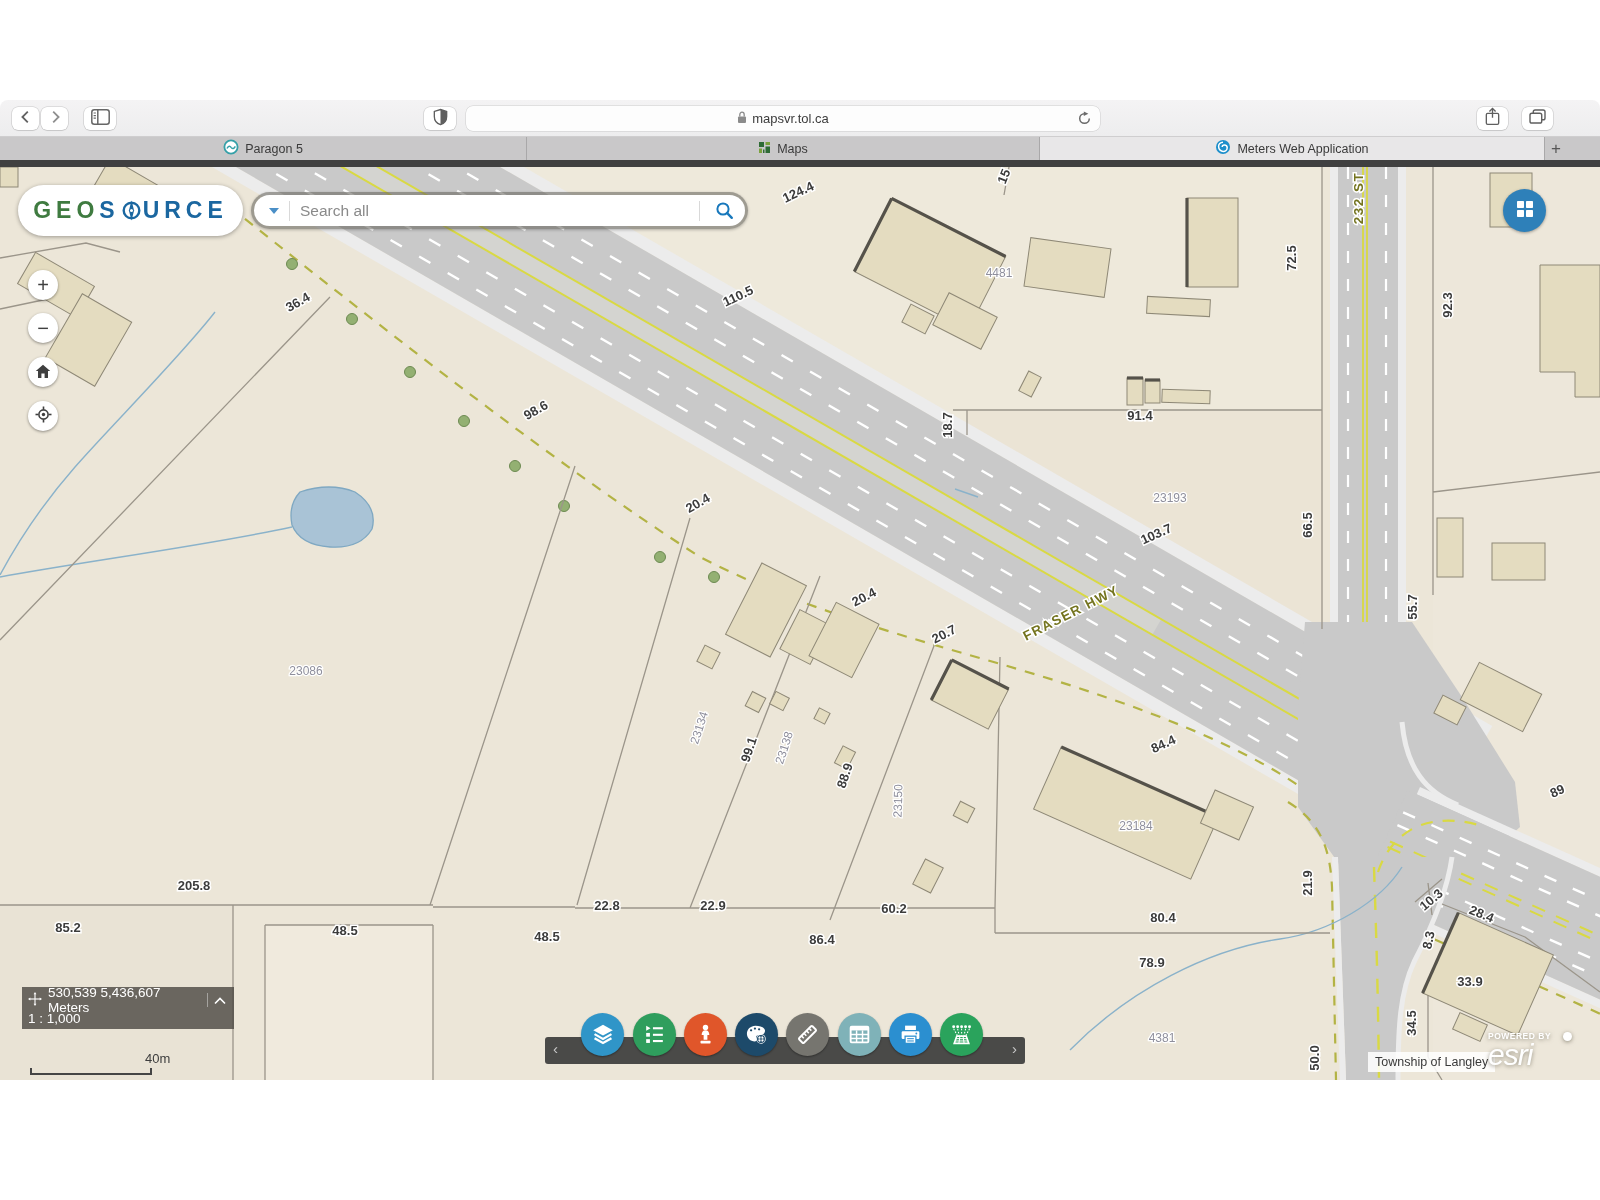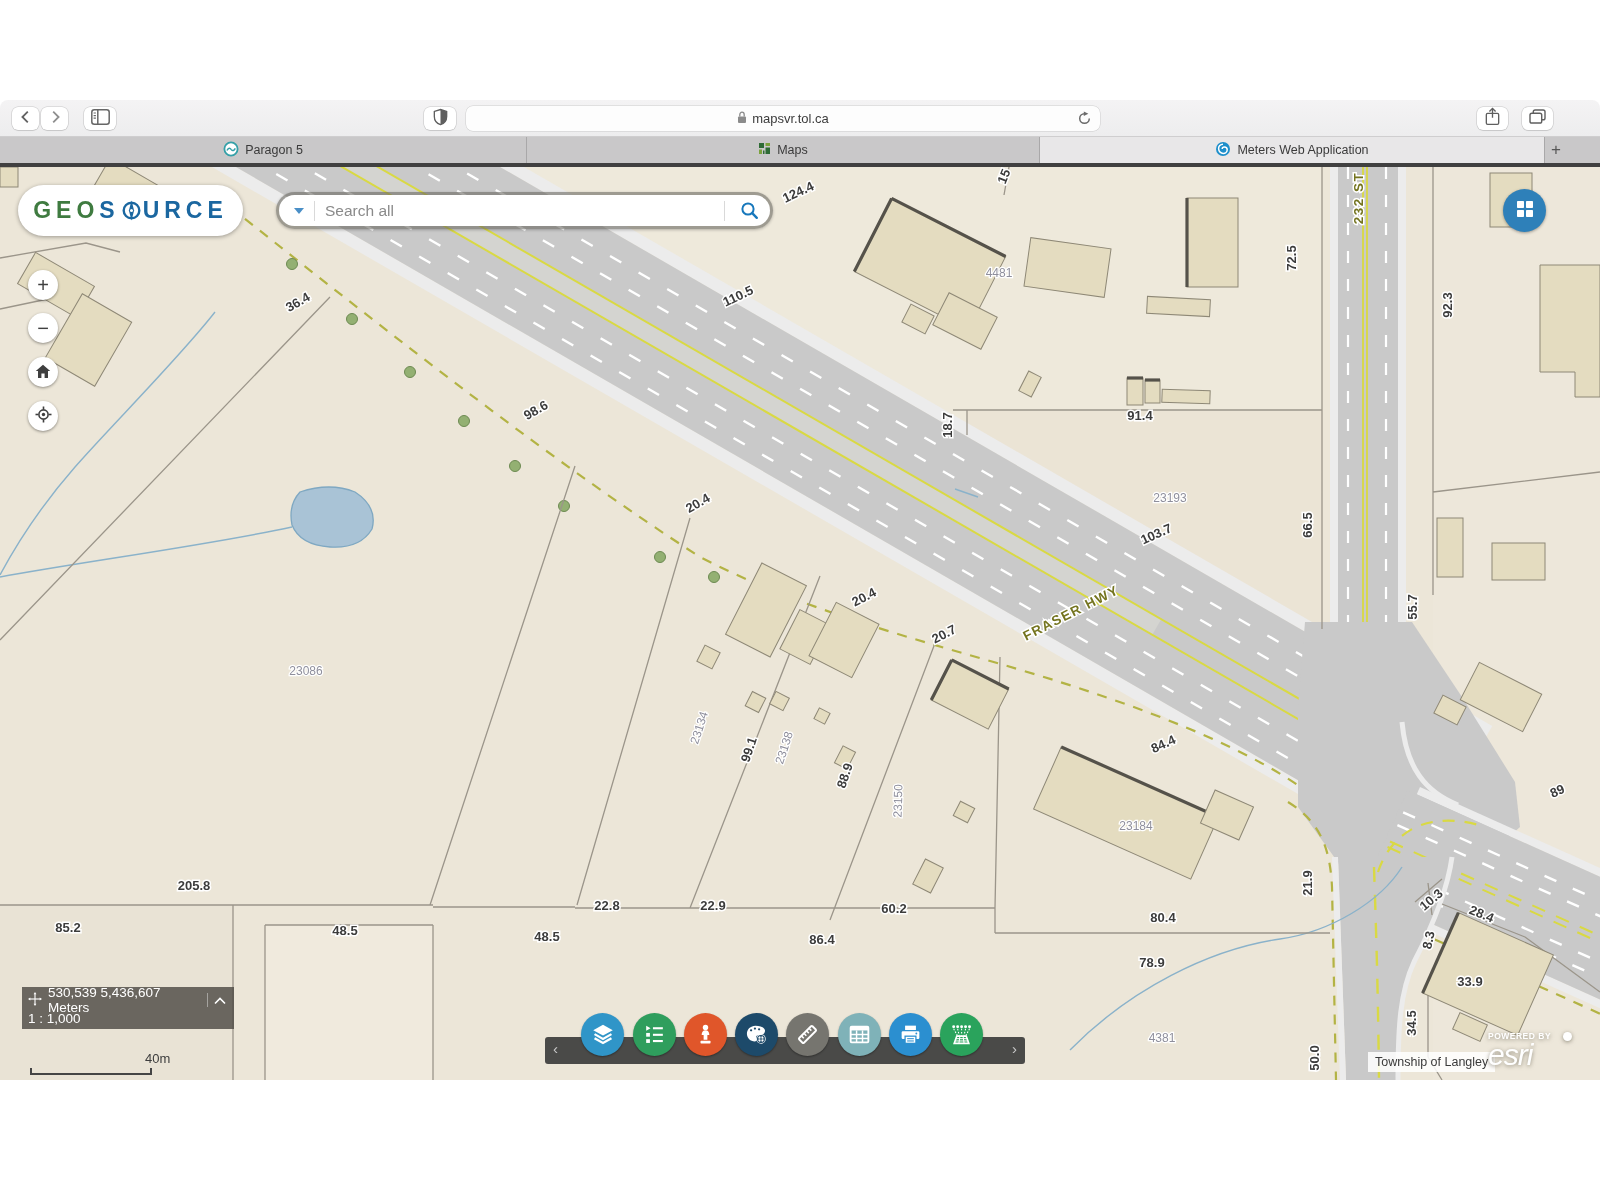--- a/index.html
+++ b/index.html
@@ -5,38 +5,38 @@
   * { margin:0; padding:0; box-sizing:border-box; }
   html,body { width:1600px; height:1200px; background:#fff; font-family:"Liberation Sans",sans-serif; overflow:hidden; }
   .stage { position:relative; width:1600px; height:1200px; background:#fff; }
 
   
   .browser { position:absolute; left:0; top:100px; width:1600px; height:980px; border-radius:8px 8px 0 0; overflow:hidden; }
   .toolbar { position:relative; height:37px; background:linear-gradient(#f4f3f4,#ededee); border-bottom:1px solid #cfcecf; }
   .tbtn { position:absolute; top:7px; height:23px; background:#fff; border-radius:6px; box-shadow:0 0 0 0.5px rgba(0,0,0,.18), 0 1px 1px rgba(0,0,0,.08); display:flex; align-items:center; justify-content:center; cursor:default; }
   .urlfield { position:absolute; left:466px; top:6px; width:634px; height:25px; background:#fdfdfd; border-radius:7px; box-shadow:0 0 0 0.5px rgba(0,0,0,.15); display:flex; align-items:center; justify-content:center; gap:5px; font-size:13px; color:#3c3c3c; }
   .urlfield .refresh { position:absolute; right:8px; top:5px; }
-  .tabbar { display:flex; height:30px; background:#c9c8c9; border-bottom:4px solid #404040; }
+  .tabbar { display:flex; height:30px; background:#c9c8c9; border-bottom:7px solid #404040; }
   .tab { display:flex; align-items:center; justify-content:center; gap:6px; font-size:12.5px; color:#3a3a3a; border-right:1px solid #a9a8a9; background:#c9c8c9; }
   .tab.active { background:#e8e7e8; }
   .tab1{width:527px;} .tab2{width:513px;} .tab3{width:505px;}
   .newtab { flex:1; display:flex; align-items:center; justify-content:flex-start; padding-left:6px; font-size:17px; color:#565656; }
 
   
   .viewport { position:relative; width:1600px; height:913px; background:#ece6d8; overflow:hidden; }
   svg text { font-family:"Liberation Sans",sans-serif; }
   .lbl-dim { font-size:13px; font-weight:bold; fill:#3c3c3c; stroke:#ffffff; stroke-width:3px; paint-order:stroke; text-anchor:middle; }
   .lbl-parcel { font-size:12px; fill:#8f8f9c; stroke:#ffffff; stroke-width:2.5px; paint-order:stroke; text-anchor:middle; }
   .lbl-road { font-size:13.5px; font-weight:bold; letter-spacing:1.5px; fill:#74741f; stroke:#ffffff; stroke-width:3px; paint-order:stroke; text-anchor:middle; }
 
   
   .logo-pill { position:absolute; left:18px; top:18px; width:225px; height:51px; background:#ffffff; border-radius:26px; box-shadow:0 1px 4px rgba(0,0,0,.35); display:flex; align-items:center; justify-content:center; font-size:23px; font-weight:600; letter-spacing:5px; }
   .logo-geo { color:#3f7b40; } .logo-src { color:#1b67a0; }
   .logo-pill svg { margin:0 1px; }
-  .searchwrap { position:absolute; left:276px; top:25px; width:497px; height:37px; background:rgba(100,98,92,.58); border-radius:19px; padding:3px; box-shadow:0 1px 3px rgba(0,0,0,.25); }
+  .searchwrap { position:absolute; left:251px; top:25px; width:497px; height:37px; background:rgba(100,98,92,.58); border-radius:19px; padding:3px; box-shadow:0 1px 3px rgba(0,0,0,.25); }
   .searchinner { width:100%; height:31px; background:#fff; border-radius:16px; display:flex; align-items:center; }
   .caret { width:0; height:0; border-left:5.5px solid transparent; border-right:5.5px solid transparent; border-top:6.5px solid #4a8fc7; margin-left:15px; }
   .vsep { width:1px; height:20px; background:#d9d9d9; margin:0 10px; }
   .searchinner input { flex:1; border:none; outline:none; font-size:15.5px; color:#444; background:transparent; font-family:"Liberation Sans",sans-serif; }
   .searchinner input::placeholder { color:#8a8a8a; }
   .mag { margin:0 10px 0 4px; display:flex; }
   .appsbtn { position:absolute; left:1503px; top:22px; width:43px; height:43px; border-radius:50%; background:#2e80b9; box-shadow:0 1px 3px rgba(0,0,0,.35); display:flex; align-items:center; justify-content:center; }
   .navbtn { position:absolute; left:28px; width:30px; height:30px; border-radius:50%; background:#fff; box-shadow:0 1px 3px rgba(0,0,0,.4); display:flex; align-items:center; justify-content:center; font-size:20px; color:#3f3f3f; font-weight:400; }
   .coordpanel { position:absolute; left:22px; top:820px; width:212px; height:42px; background:rgba(78,75,68,.82); color:#fff; font-size:13.5px; padding:4px 8px 3px 6px; }
   .coordrow { display:flex; align-items:center; gap:6px; height:18px; }

